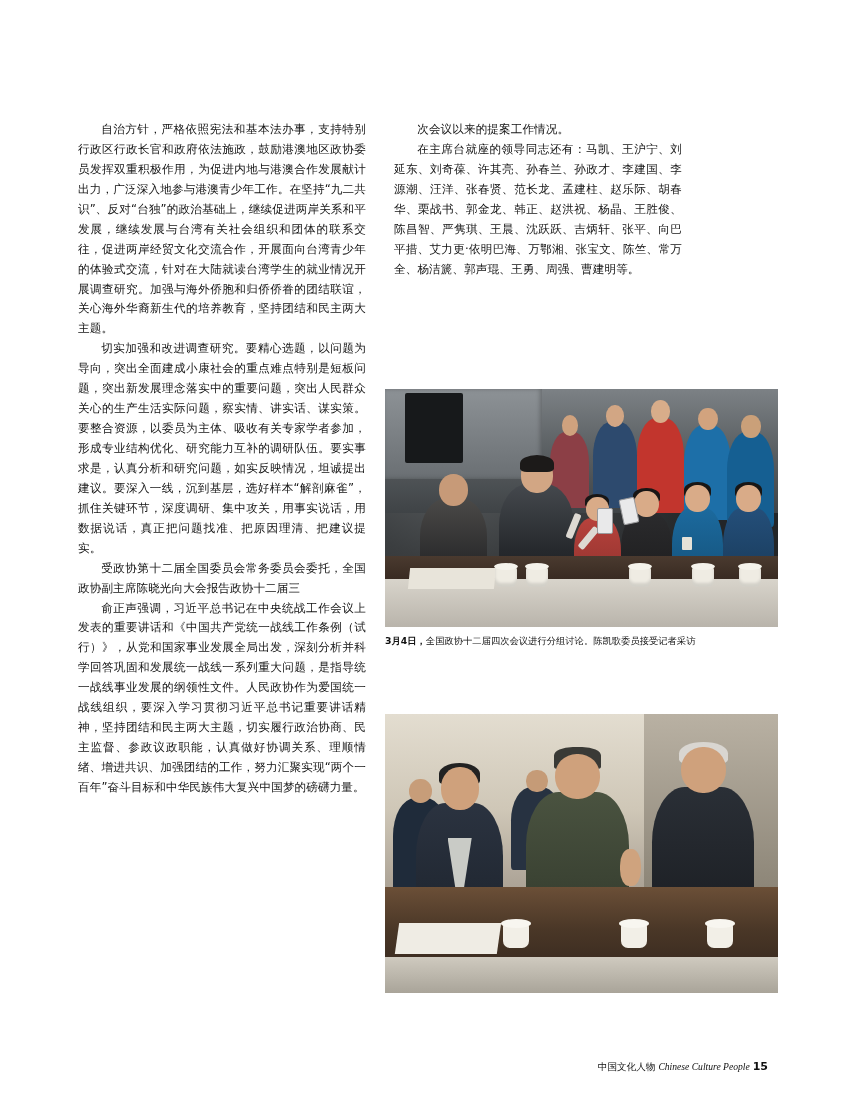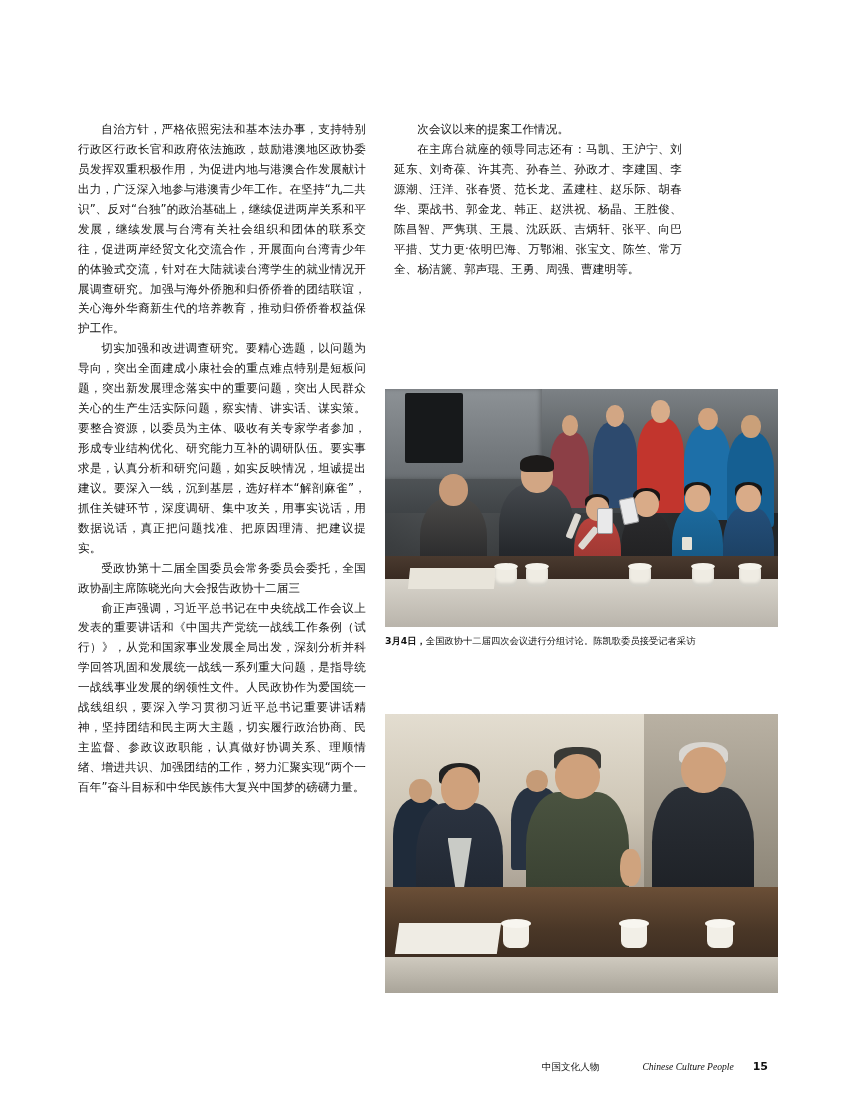--- a/index.html
+++ b/index.html
@@ -75,23 +75,23 @@
   
   .footer {
     position: absolute;
     right: 78px;
     bottom: 28px;
     font-family: "DejaVu Sans", "Liberation Sans", sans-serif;
     font-size: 9.6px;
     color: #111;
     display: flex;
     align-items: baseline;
-    gap: 19px;
-  }
-  .footer .en { font-family: "Liberation Serif", serif; font-style: italic; margin-left: 24px; }
+    gap: 3px;
+  }
+  .footer .en { font-family: "Liberation Serif", serif; font-style: italic; }
   .footer .pg { font-weight: bold; font-size: 11px; }
 
   
   .ph1 {
     height: 238px;
     background:
       radial-gradient(circle at 18% 10%, #6b6f72 0%, #3b3e40 38%, #232527 70%),
       linear-gradient(#3a3d3f, #1f2123);
   }
   .ph1 .backwall {
@@ -218,21 +218,21 @@
     position:absolute; left:26%; top:-26%; width:48%; height:14%;
     background:#222; border-radius:50% 50% 20% 20%;
   }
 </style>
 </head>
 <body>
 
 <div class="page">
 
   <div class="col col-left">
-    <p class="para">自治方针，严格依照宪法和基本法办事，支持特别行政区行政长官和政府依法施政，鼓励港澳地区政协委员发挥双重积极作用，为促进内地与港澳合作发展献计出力，广泛深入地参与港澳青少年工作。在坚持“九二共识”、反对“台独”的政治基础上，继续促进两岸关系和平发展，继续发展与台湾有关社会组织和团体的联系交往，促进两岸经贸文化交流合作，开展面向台湾青少年的体验式交流，针对在大陆就读台湾学生的就业情况开展调查研究。加强与海外侨胞和归侨侨眷的团结联谊，关心海外华裔新生代的培养教育，推动归侨侨眷权益保护工作。</p>
+    <p class="para">自治方针，严格依照宪法和基本法办事，支持特别行政区行政长官和政府依法施政，鼓励港澳地区政协委员发挥双重积极作用，为促进内地与港澳合作发展献计出力，广泛深入地参与港澳青少年工作。在坚持“九二共识”、反对“台独”的政治基础上，继续促进两岸关系和平发展，继续发展与台湾有关社会组织和团体的联系交往，促进两岸经贸文化交流合作，开展面向台湾青少年的体验式交流，针对在大陆就读台湾学生的就业情况开展调查研究。加强与海外侨胞和归侨侨眷的团结联谊，关心海外华裔新生代的培养教育，坚持团结和民主两大主题。</p>
     <p class="para">切实加强和改进调查研究。要精心选题，以问题为导向，突出全面建成小康社会的重点难点特别是短板问题，突出新发展理念落实中的重要问题，突出人民群众关心的生产生活实际问题，察实情、讲实话、谋实策。要整合资源，以委员为主体、吸收有关专家学者参加，形成专业结构优化、研究能力互补的调研队伍。要实事求是，认真分析和研究问题，如实反映情况，坦诚提出建议。要深入一线，沉到基层，选好样本“解剖麻雀”，抓住关键环节，深度调研、集中攻关，用事实说话，用数据说话，真正把问题找准、把原因理清、把建议提实。</p>
     <p class="para">受政协第十二届全国委员会常务委员会委托，全国政协副主席陈晓光向大会报告政协十二届三</p>
     <p class="para">俞正声强调，习近平总书记在中央统战工作会议上发表的重要讲话和《中国共产党统一战线工作条例（试行）》，从党和国家事业发展全局出发，深刻分析并科学回答巩固和发展统一战线一系列重大问题，是指导统一战线事业发展的纲领性文件。人民政协作为爱国统一战线组织，要深入学习贯彻习近平总书记重要讲话精神，坚持团结和民主两大主题，切实履行政治协商、民主监督、参政议政职能，认真做好协调关系、理顺情绪、增进共识、加强团结的工作，努力汇聚实现“两个一百年”奋斗目标和中华民族伟大复兴中国梦的磅礴力量。</p>
   </div>
 
   <div class="col col-right">
     <p class="para">次会议以来的提案工作情况。</p>
     <p class="para">在主席台就座的领导同志还有：马凯、王沪宁、刘延东、刘奇葆、许其亮、孙春兰、孙政才、李建国、李源潮、汪洋、张春贤、范长龙、孟建柱、赵乐际、胡春华、栗战书、郭金龙、韩正、赵洪祝、杨晶、王胜俊、陈昌智、严隽琪、王晨、沈跃跃、吉炳轩、张平、向巴平措、艾力更·依明巴海、万鄂湘、张宝文、陈竺、常万全、杨洁篪、郭声琨、王勇、周强、曹建明等。</p>
   </div>
 

